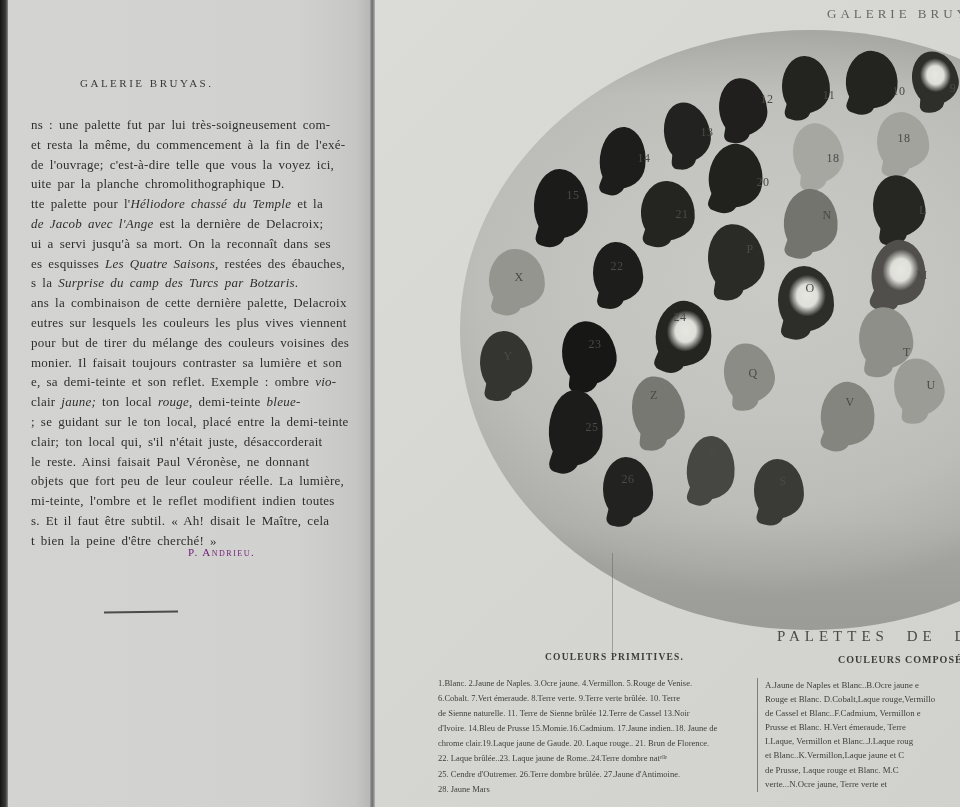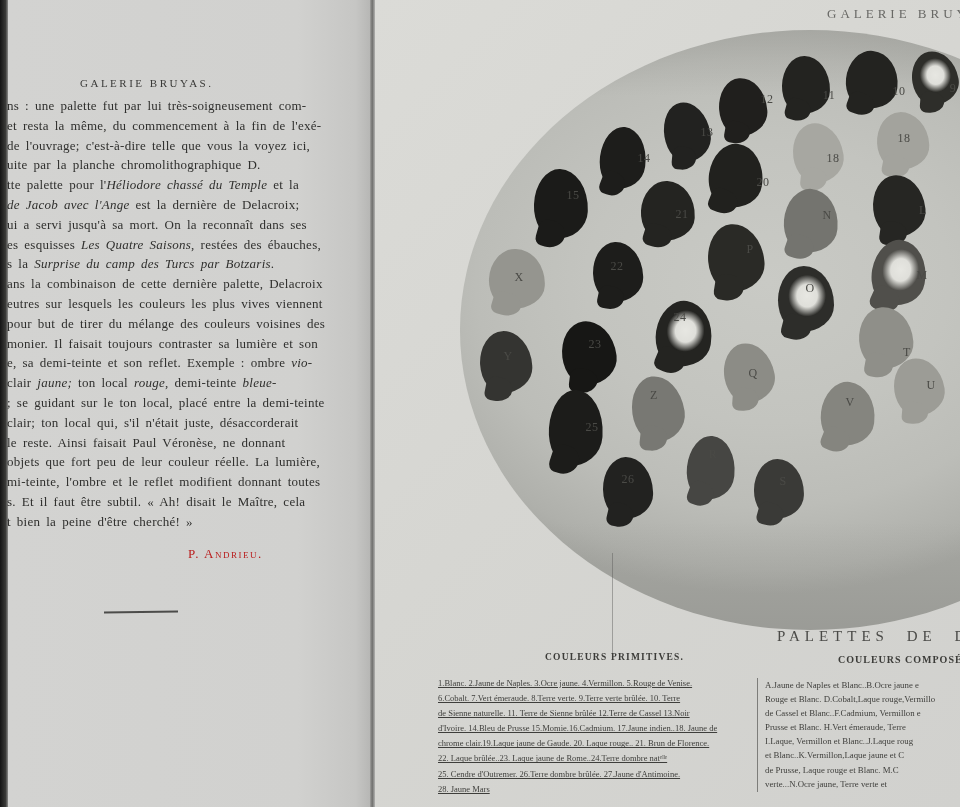--- a/index.html
+++ b/index.html
@@ -15,25 +15,25 @@
   
   .left-page{position:absolute;left:8px;top:0;width:362px;height:807px;
     background:linear-gradient(to right,#d3d3d1 0%,#d1d1cf 80%,#c6c6c4 96%,#b7b7b5 100%);}
   .gutter{position:absolute;left:370px;top:0;width:5px;height:807px;
     background:linear-gradient(to right,#a0a09e,#6f6f6d 45%,#b2b2b0);}
   .right-page{position:absolute;left:375px;top:0;width:585px;height:807px;
     background:linear-gradient(135deg,#dbdbd7 0%,#d6d6d2 45%,#d1d1ce 100%);}
   
   .lp-heading{position:absolute;left:80px;top:77px;font-size:11px;letter-spacing:2.5px;
     color:#3a3a38;white-space:nowrap;}
-  .lp-text{position:absolute;left:7px;top:96px;width:330px;font-size:13px;
-    line-height:19.8px;letter-spacing:.25px;word-spacing:2.5px;color:#2f2f2d;}
+  .lp-text{position:absolute;left:7px;top:115px;width:330px;font-size:13px;
+    line-height:19.8px;letter-spacing:.25px;word-spacing:2.5px;color:#2f2f2d;padding-left:24px;}
   .lp-text .tline{white-space:nowrap;}
-  .lp-signature{position:absolute;left:188px;top:546px;font-size:13px;
-    font-variant:small-caps;letter-spacing:1.5px;color:#b91c1c;}
+  .lp-signature{position:absolute;left:188px;top:546px;font-size:11px;
+    font-variant:small-caps;letter-spacing:1.5px;color:#701a75;}
   .lp-rule{position:absolute;left:104px;top:611px;width:74px;height:2px;
     background:#4c4c4a;transform:rotate(-.6deg);}
   
   .running-head{position:absolute;left:827px;top:6px;font-size:13px;letter-spacing:4px;
     color:#68686五5;color:#686865;white-space:nowrap;}
   
   .plate{position:absolute;left:460px;top:30px;width:700px;height:600px;border-radius:50%;
     background:
       linear-gradient(to bottom,rgba(135,135,130,.32),rgba(0,0,0,0) 11%,rgba(0,0,0,0) 82%,rgba(125,125,121,.28)),
       radial-gradient(ellipse 58% 52% at 44% 42%,#c9cac5 0%,#c3c4bf 45%,#bcbdb8 72%,#afb0ab 92%,#a6a7a2 100%);}
@@ -42,21 +42,21 @@
     background:var(--c);border-radius:40% 60% 70% 30%/45% 55% 65% 35%;transform:rotate(14deg);}
   .blob.cored{background:radial-gradient(closest-side at 52% 45%,#e7e7e2 0%,#dfdfda 38%,var(--c) 70%);}
   .blob-label{position:absolute;transform:translate(-50%,-50%);font-size:12px;color:#4a4a46;
     letter-spacing:.5px;white-space:nowrap;margin-top:28px;}
   .crease{position:absolute;left:612px;top:553px;width:1px;height:105px;background:rgba(90,90,88,.45);}
   
   .cap-left-heading{position:absolute;left:545px;top:652px;font-size:9.5px;font-weight:bold;
     letter-spacing:1.2px;color:#3c3c39;white-space:nowrap;}
   .cap-left-lines{position:absolute;left:438px;top:676px;width:318px;font-size:8.5px;
     line-height:15.1px;color:#3e3e3b;overflow:hidden;}
-  .cap-left-lines .tline{white-space:nowrap;text-decoration:underline;}
+  .cap-left-lines .tline{white-space:nowrap;}
   .cap-divider{position:absolute;left:757px;top:678px;width:1px;height:114px;background:#7d7d7a;}
   .cap-title{position:absolute;left:777px;top:628px;font-size:15px;letter-spacing:5px;
     word-spacing:9px;color:#4a4a47;white-space:nowrap;}
   .cap-right-heading{position:absolute;left:838px;top:654px;font-size:10px;font-weight:bold;
     letter-spacing:1px;color:#3c3c39;white-space:nowrap;}
   .cap-right-lines{position:absolute;left:765px;top:678px;width:200px;font-size:8.8px;
     line-height:14.1px;color:#3e3e3b;}
   .cap-right-lines .tline{white-space:nowrap;}
 </style>
 </head>
@@ -83,21 +83,21 @@
       <div class="tline">ans la combinaison de cette dernière palette, Delacroix</div>
       <div class="tline">eutres sur lesquels les couleurs les plus vives viennent</div>
       <div class="tline">pour but de tirer du mélange des couleurs voisines des</div>
       <div class="tline">monier. Il faisait toujours contraster sa lumière et son</div>
       <div class="tline">e, sa demi-teinte et son reflet. Exemple : ombre <i>vio-</i></div>
       <div class="tline">clair <i>jaune;</i> ton local <i>rouge</i>, demi-teinte <i>bleue-</i></div>
       <div class="tline">; se guidant sur le ton local, placé entre la demi-teinte</div>
       <div class="tline">clair; ton local qui, s'il n'était juste, désaccorderait</div>
       <div class="tline">le reste. Ainsi faisait Paul Véronèse, ne donnant</div>
       <div class="tline">objets que fort peu de leur couleur réelle. La lumière,</div>
-      <div class="tline">mi-teinte, l'ombre et le reflet modifient donnant toutes</div>
+      <div class="tline">mi-teinte, l'ombre et le reflet modifient indien toutes</div>
       <div class="tline">s. Et il faut être subtil. « Ah! disait le Maître, cela</div>
       <div class="tline">t bien la peine d'être cherché! »</div>
     </div>
   <div class="lp-signature">P. Andrieu.</div>
   <div class="lp-rule"></div>
 
   <div class="running-head">GALERIE BRUYA</div>
   <div class="plate"></div>
   <div id="blob-layer">
       <div class="blob cored" style="left: 912px; top: 51px; width: 46px; height: 54px; --c: #2e2e2a; transform: rotate(-10deg);"></div>

